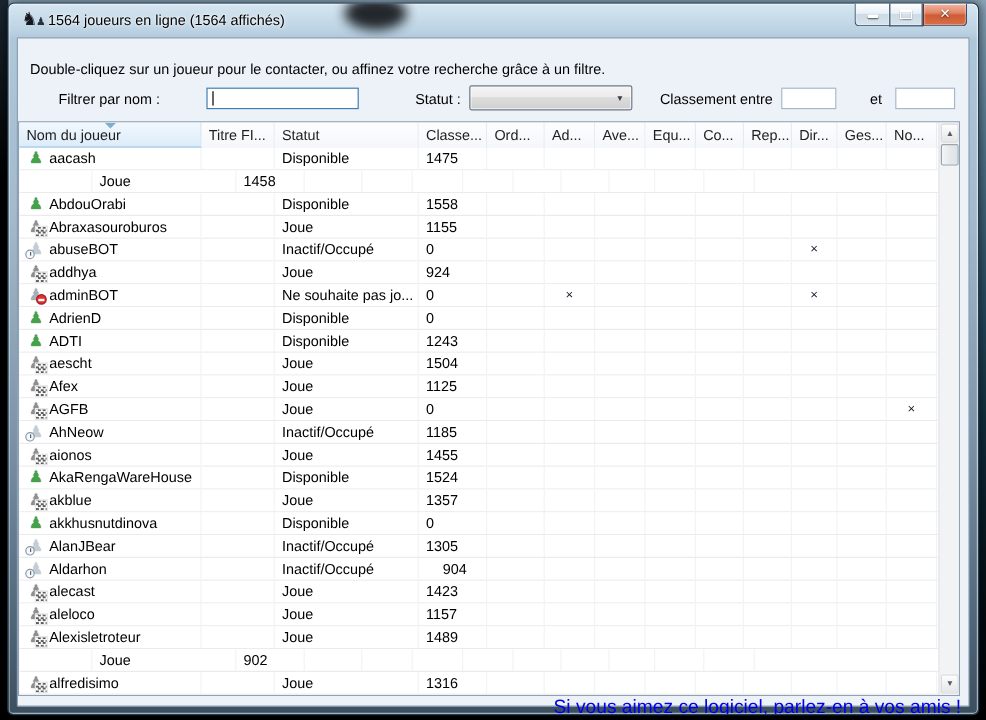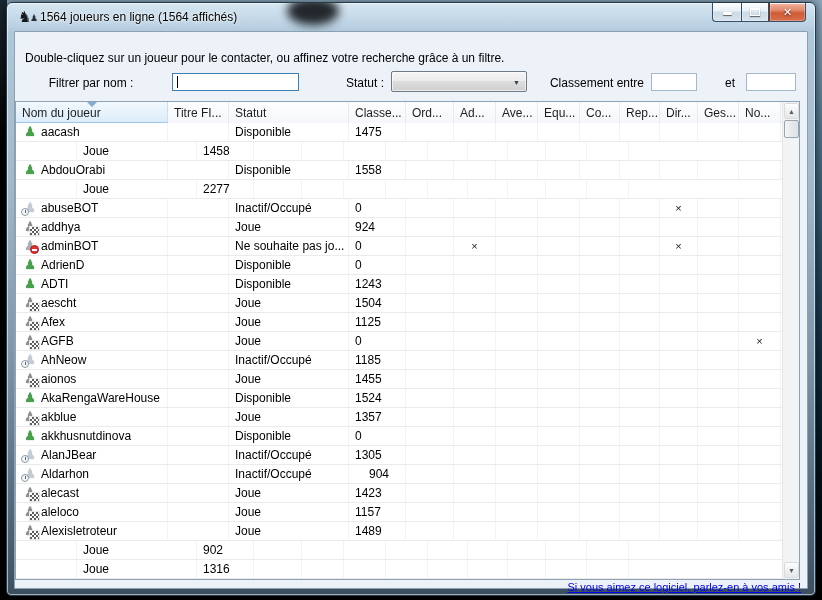--- a/index.html
+++ b/index.html
@@ -111,21 +111,21 @@
   .vscroll { position:absolute; right:0; top:0; width:17px; height:477px;
     background:#f2f3f4; border-left:1px solid #e4e5e6; }
   .sbtn { position:absolute; left:1px; width:15px; height:16px; display:flex; align-items:center;
     justify-content:center; font-size:7px; color:#555e66; border-radius:2px;
     background:linear-gradient(180deg,#fefefe,#f0f1f2 50%,#e4e6e8); border:1px solid #d9dbdd; }
   .sbtn.up { top:1px; }
   .sbtn.down { bottom:1px; }
   .sthumb { position:absolute; left:1px; top:18px; width:15px; height:18px; border-radius:2px;
     background:linear-gradient(90deg,#f4f5f6,#e6e9ec 50%,#dde1e5); border:1px solid #9aa4ad; }
 
-  .footer-link { position:absolute; right:6px; top:549px; font-size:11px; color:#0000ee;
+  .footer-link { position:absolute; right:6px; top:549px; font-size:16px; color:#0000ee;
     text-decoration:underline; cursor:pointer; white-space:nowrap; }
 </style>
 </head>
 <body>
 
 <div class="window">
 
   <div class="titlebar">
     <div class="blob"></div>
     <span class="app-icon">♞<span class="mini">♟</span></span>
@@ -298,28 +298,35 @@
               <span></span>
             </div>
             <div class="cell center" style="width: 41px;">
               <span></span>
             </div>
             <div class="cell center" style="width: 42px;">
               <span></span>
             </div>
           </div>
           <div class="row">
+            <div class="cell" style="width: 152px;">
+              <span class="picon pawn-playing">
+                <span class="pawn">♟</span>
+                <span class="ovl ovl-board"></span>
+              </span>
+              <span class="ptxt">Abraxasouroburos</span>
+            </div>
             <div class="cell" style="width: 61px;">
               <span></span>
             </div>
             <div class="cell" style="width: 120px;">
               <span>Joue</span>
             </div>
             <div class="cell" style="width: 57px;">
-              <span>2277</span>
+              <span>1155</span>
             </div>
             <div class="cell center" style="width: 48px;">
               <span></span>
             </div>
             <div class="cell center" style="width: 42px;">
               <span></span>
             </div>
             <div class="cell center" style="width: 42px;">
               <span></span>
             </div>
@@ -1180,20 +1187,27 @@
               <span></span>
             </div>
             <div class="cell center" style="width: 41px;">
               <span></span>
             </div>
             <div class="cell center" style="width: 42px;">
               <span></span>
             </div>
           </div>
           <div class="row">
+            <div class="cell" style="width: 152px;">
+              <span class="picon pawn-playing">
+                <span class="pawn">♟</span>
+                <span class="ovl ovl-board"></span>
+              </span>
+              <span class="ptxt">alfredisimo</span>
+            </div>
             <div class="cell" style="width: 61px;">
               <span></span>
             </div>
             <div class="cell" style="width: 120px;">
               <span>Joue</span>
             </div>
             <div class="cell" style="width: 57px; align-items: center;">
               <span>1316</span>
             </div>
             <div class="cell center" style="width: 48px;">

